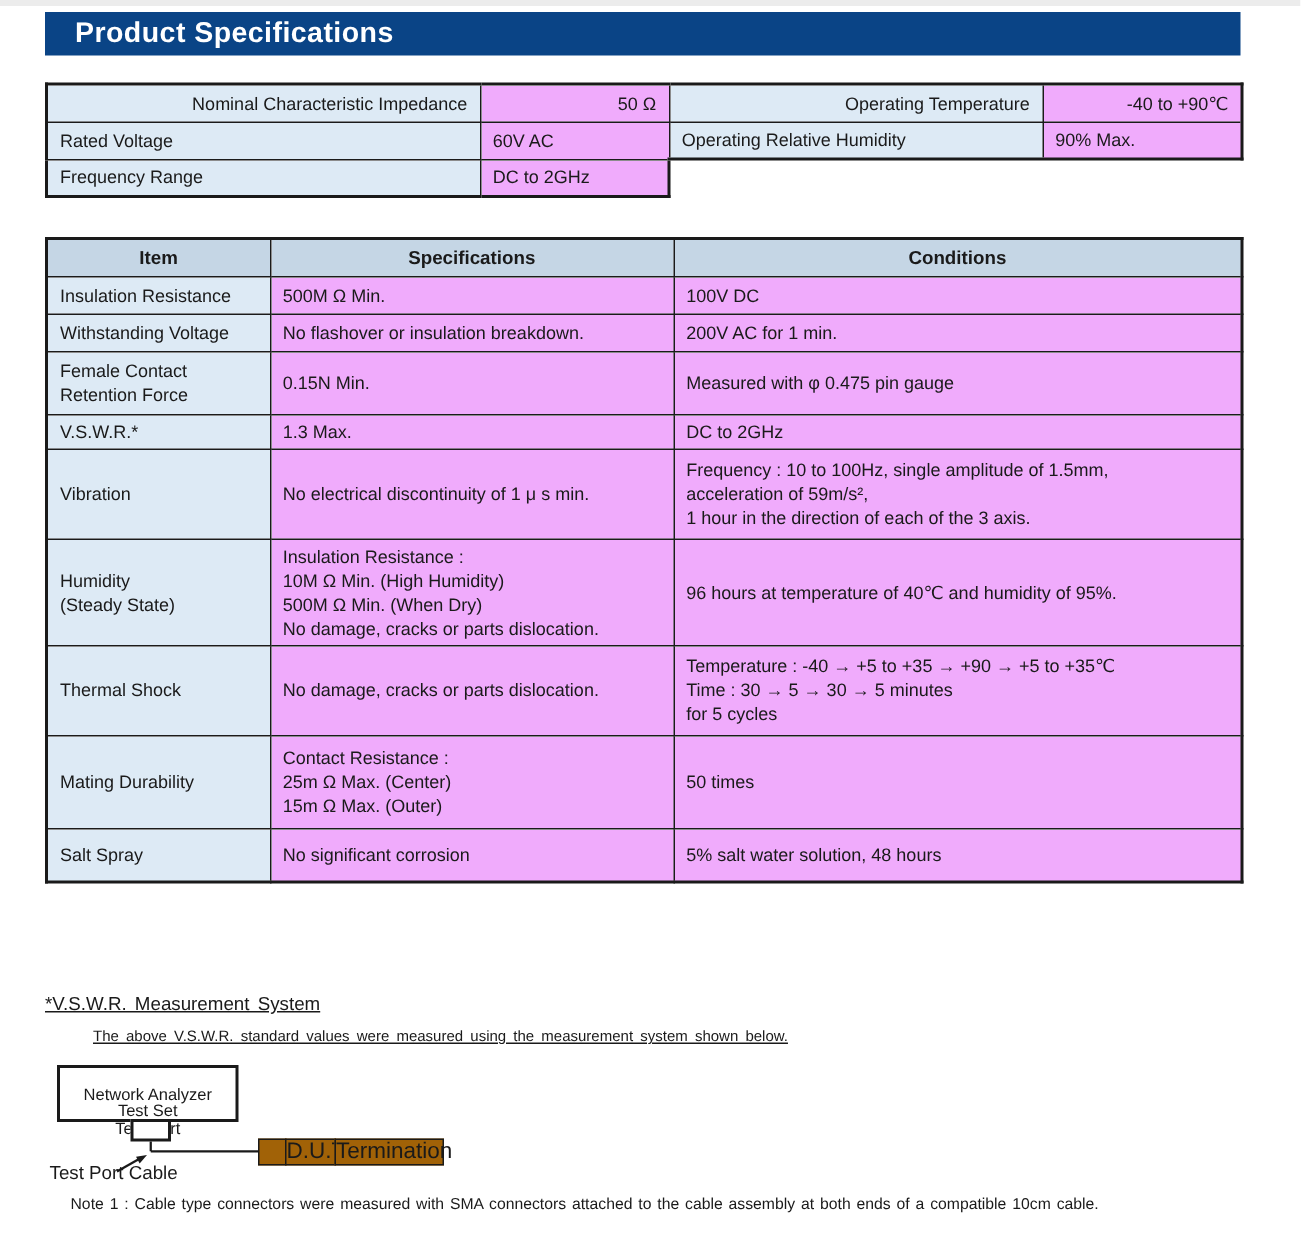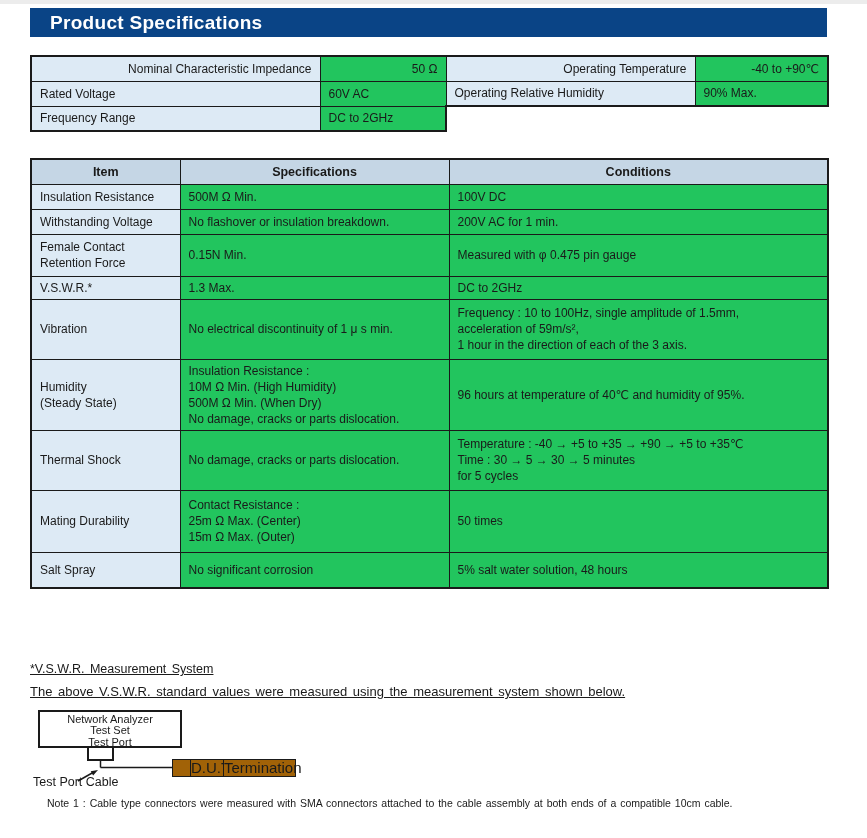--- a/index.html
+++ b/index.html
@@ -17,45 +17,45 @@
     box-sizing:border-box;letter-spacing:0.3px;
   }
   
   table{border-collapse:collapse;table-layout:fixed;font-size:12px;line-height:16px;}
   td,th{
     border:1px solid var(--border,#1a1a1a);
     padding:3px 8px;vertical-align:middle;box-sizing:border-box;
     white-space:pre-line;overflow:hidden;
   }
   .lbl{background:var(--cell_bg,#ddeaf5);}
-  .val{background:#22c55e;}
+  .val{background:#f0abfc;}
   .quick-table{position:absolute;left:30px;top:55px;width:797px;}
   .quick-table td.blank{border:none;background:#ffffff;}
   .bt{border-top:2px solid var(--border,#1a1a1a);text-align:right;}
   .bb{border-bottom:2px solid var(--border,#1a1a1a);}
   .bl{border-left:2px solid var(--border,#1a1a1a);}
   .br{border-right:2px solid var(--border,#1a1a1a);}
   .spec-table{
     position:absolute;left:30px;top:158px;width:797px;
     border:2px solid var(--border,#1a1a1a);
   }
   .spec-table th{
     background:var(--header_bg,#c5d6e5);font-weight:bold;text-align:center;
     font-size:12.5px;
   }
   
   .vswr-text{position:absolute;left:30px;top:660px;width:800px;word-spacing:2px;text-decoration:underline;}
   .vswr-heading{font-size:12.5px;line-height:19px;}
-  .vswr-desc{font-size:13px;line-height:19px;margin-top:3px;}
+  .vswr-desc{font-size:10px;line-height:19px;margin-top:3px;margin-left:32px;}
   
   .diagram{position:absolute;left:0;top:705px;width:867px;height:92px;}
   .analyzer-box{
-    position:absolute;left:38px;top:5px;width:144px;height:38px;
+    position:absolute;left:38px;top:5px;width:121px;height:38px;
     border:2px solid var(--border,#1a1a1a);box-sizing:border-box;background:#fff;
-    text-align:center;font-size:11px;line-height:11.3px;padding-top:2px;
+    text-align:center;font-size:11px;line-height:11.3px;padding-top:13px;
   }
   .connector-box{
     position:absolute;left:87px;top:41px;width:27px;height:15px;
     border:2px solid var(--border,#1a1a1a);box-sizing:border-box;background:#fff;
   }
   .cable-svg{position:absolute;left:0;top:0;width:867px;height:92px;}
   .chain{position:absolute;left:172px;top:54px;display:flex;}
   .chain-box{
     border:1px solid var(--border,#1a1a1a);box-sizing:border-box;background:#a16207;
     height:18px;font-size:15px;line-height:16px;text-align:center;margin-left:-1px;

